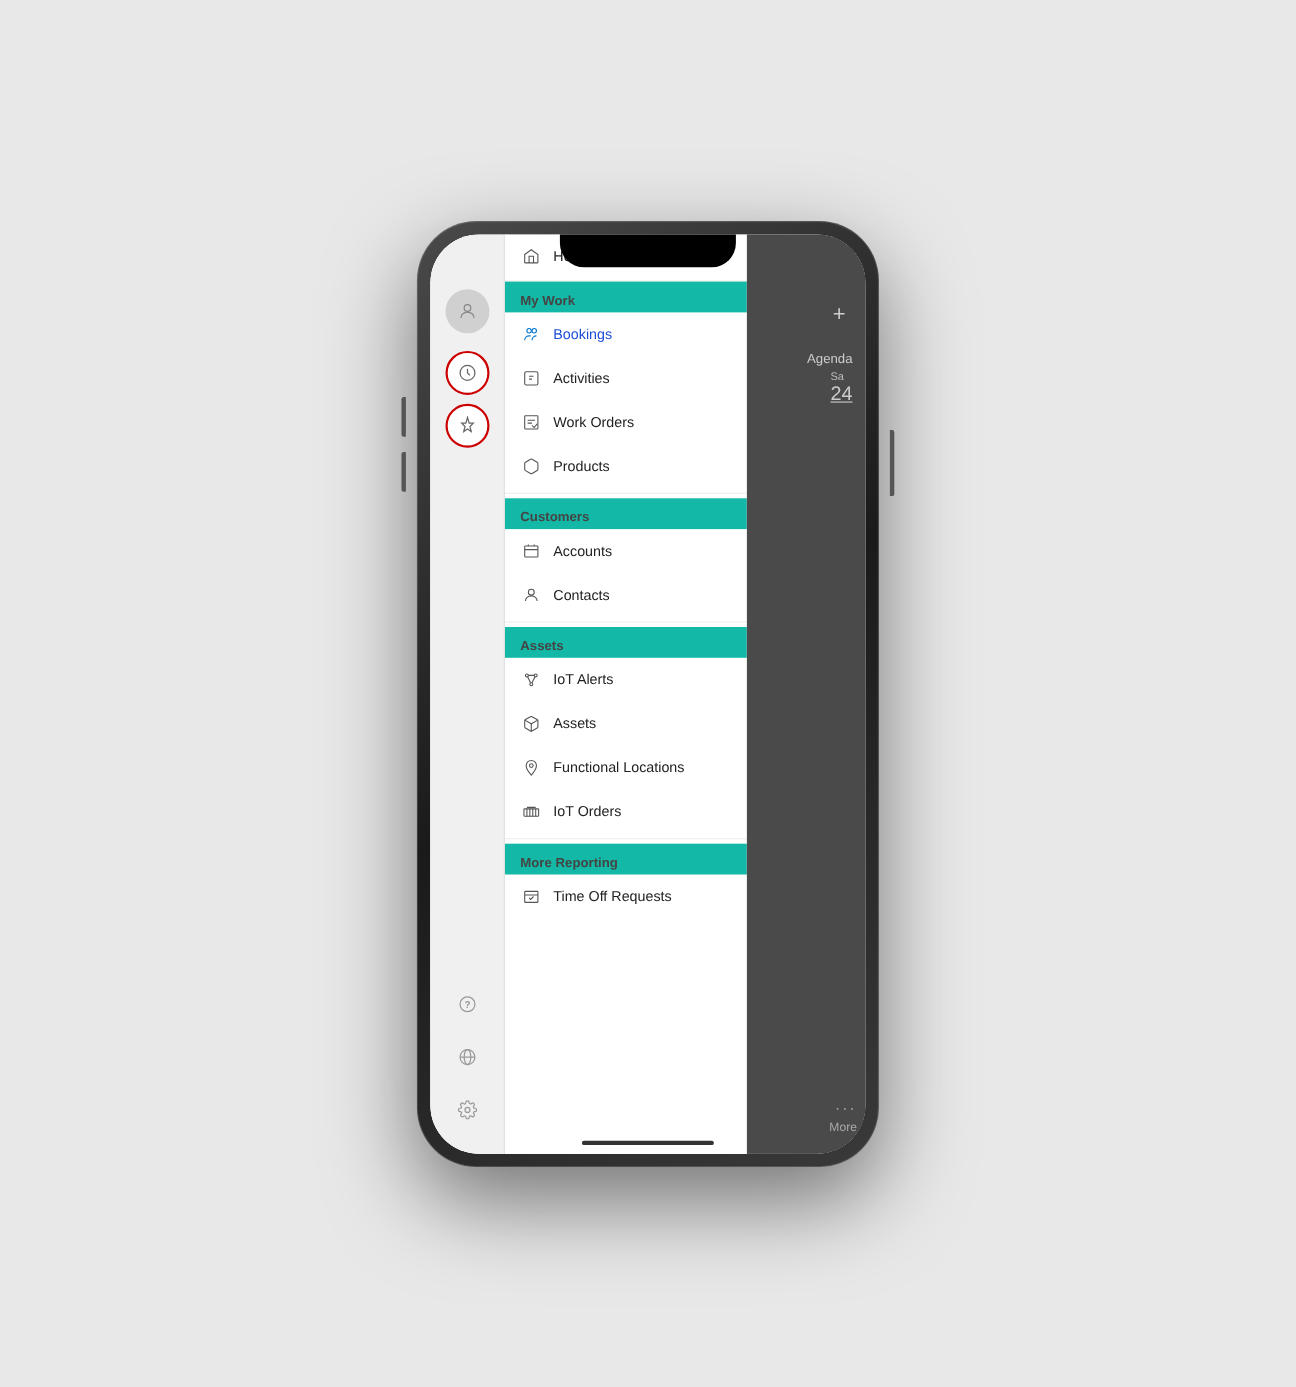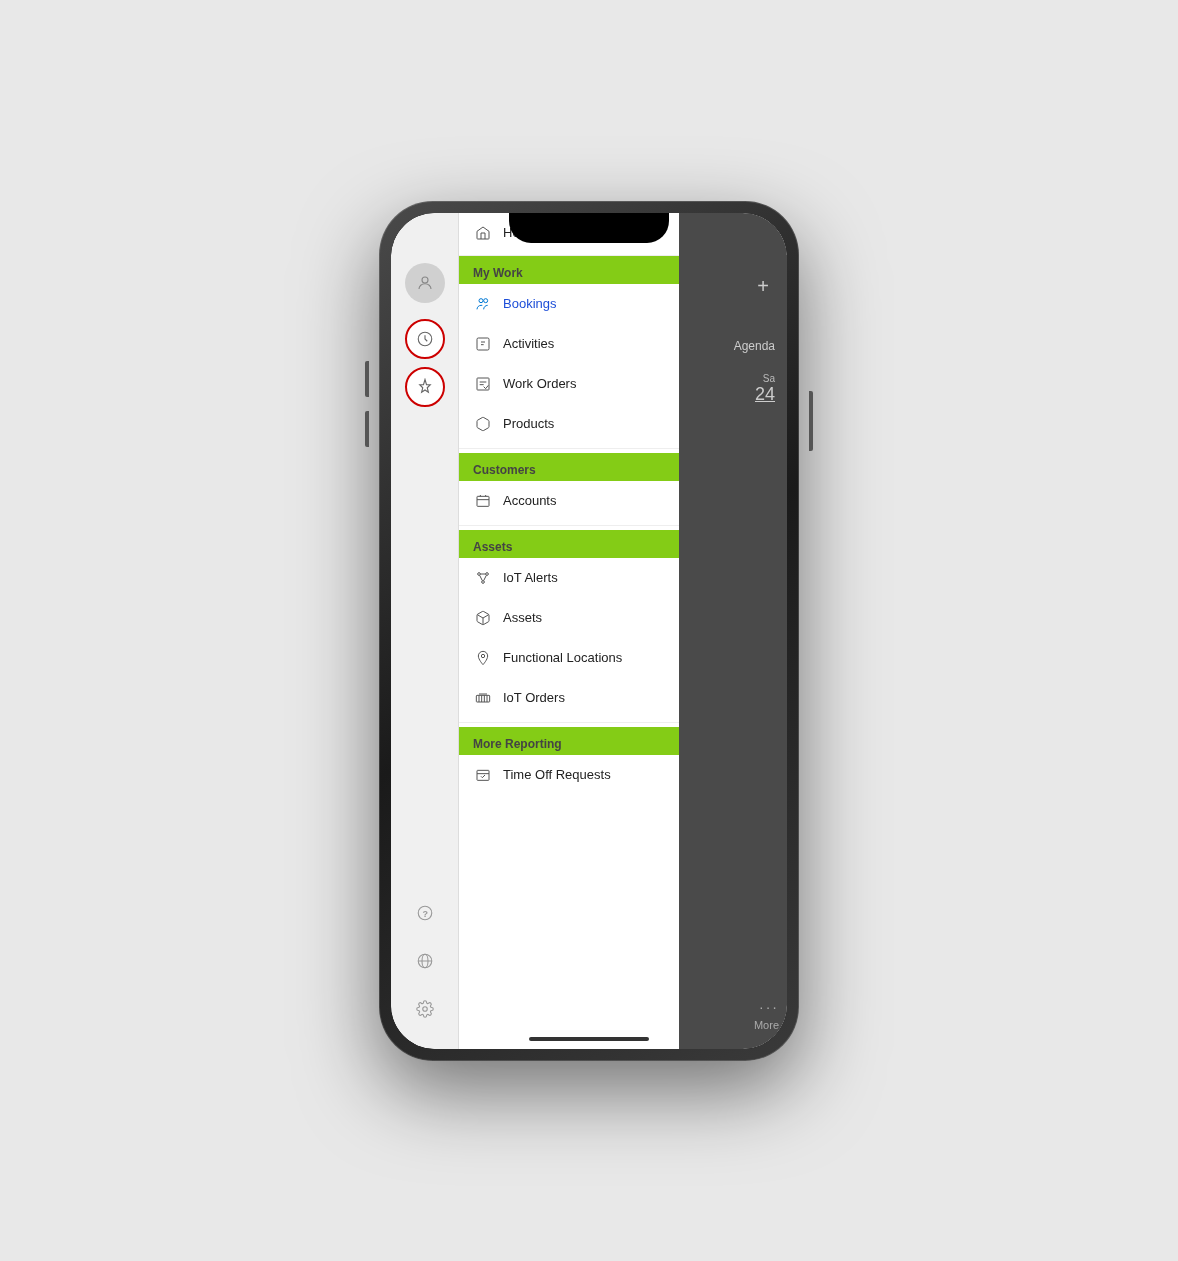--- a/index.html
+++ b/index.html
@@ -203,21 +203,21 @@
       color: #0078d4;
       font-size: 14px;
       margin-left: auto;
     }
 
     .section-header {
       padding: 10px 14px 4px 14px;
       font-size: 12px;
       font-weight: 600;
       color: #444;
-      background: #84cc16;
+      background: #14b8a6;
     }
 
     .divider {
       height: 1px;
       background: #eee;
       margin: 4px 0;
     }
 
     
     .right-panel {
@@ -245,27 +245,26 @@
       color: #ccc;
       font-size: 20px;
       cursor: pointer;
     }
 
     .agenda-label {
       color: #ccc;
       font-size: 12px;
       text-align: right;
       padding-right: 4px;
-      margin-top: 36px;
+      margin-top: 16px;
     }
 
     .date-block {
-      text-align: right;
       padding-right: 4px;
-      margin-top: 20px;
+      margin-top: 4px;
     }
 
     .date-day {
       color: #bbb;
       font-size: 10px;
     }
 
     .date-num {
       color: #ccc;
       font-size: 18px;
@@ -437,20 +436,29 @@
               <svg width="16" height="16" viewBox="0 0 24 24" fill="none" stroke="#555" stroke-width="1.5">
                 <rect x="3" y="5" width="18" height="15" rx="1"></rect>
                 <line x1="3" y1="10" x2="21" y2="10"></line>
                 <line x1="8" y1="5" x2="8" y2="3"></line>
                 <line x1="16" y1="5" x2="16" y2="3"></line>
               </svg>
             </div>
             <span class="item-text">Accounts</span>
           </div>
 
+          <div class="menu-item">
+            <div class="item-icon">
+              <svg width="16" height="16" viewBox="0 0 24 24" fill="none" stroke="#555" stroke-width="1.5">
+                <circle cx="12" cy="8" r="4"></circle>
+                <path d="M4 20c0-4 3.6-7 8-7s8 3 8 7"></path>
+              </svg>
+            </div>
+            <span class="item-text">Contacts</span>
+          </div>
 
           <div class="divider"></div>
 
           <div class="section-header">Assets</div>
 
           <div class="menu-item">
             <div class="item-icon">
               <svg width="16" height="16" viewBox="0 0 24 24" fill="none" stroke="#555" stroke-width="1.5">
                 <circle cx="6" cy="6" r="2"></circle>
                 <circle cx="18" cy="6" r="2"></circle>

